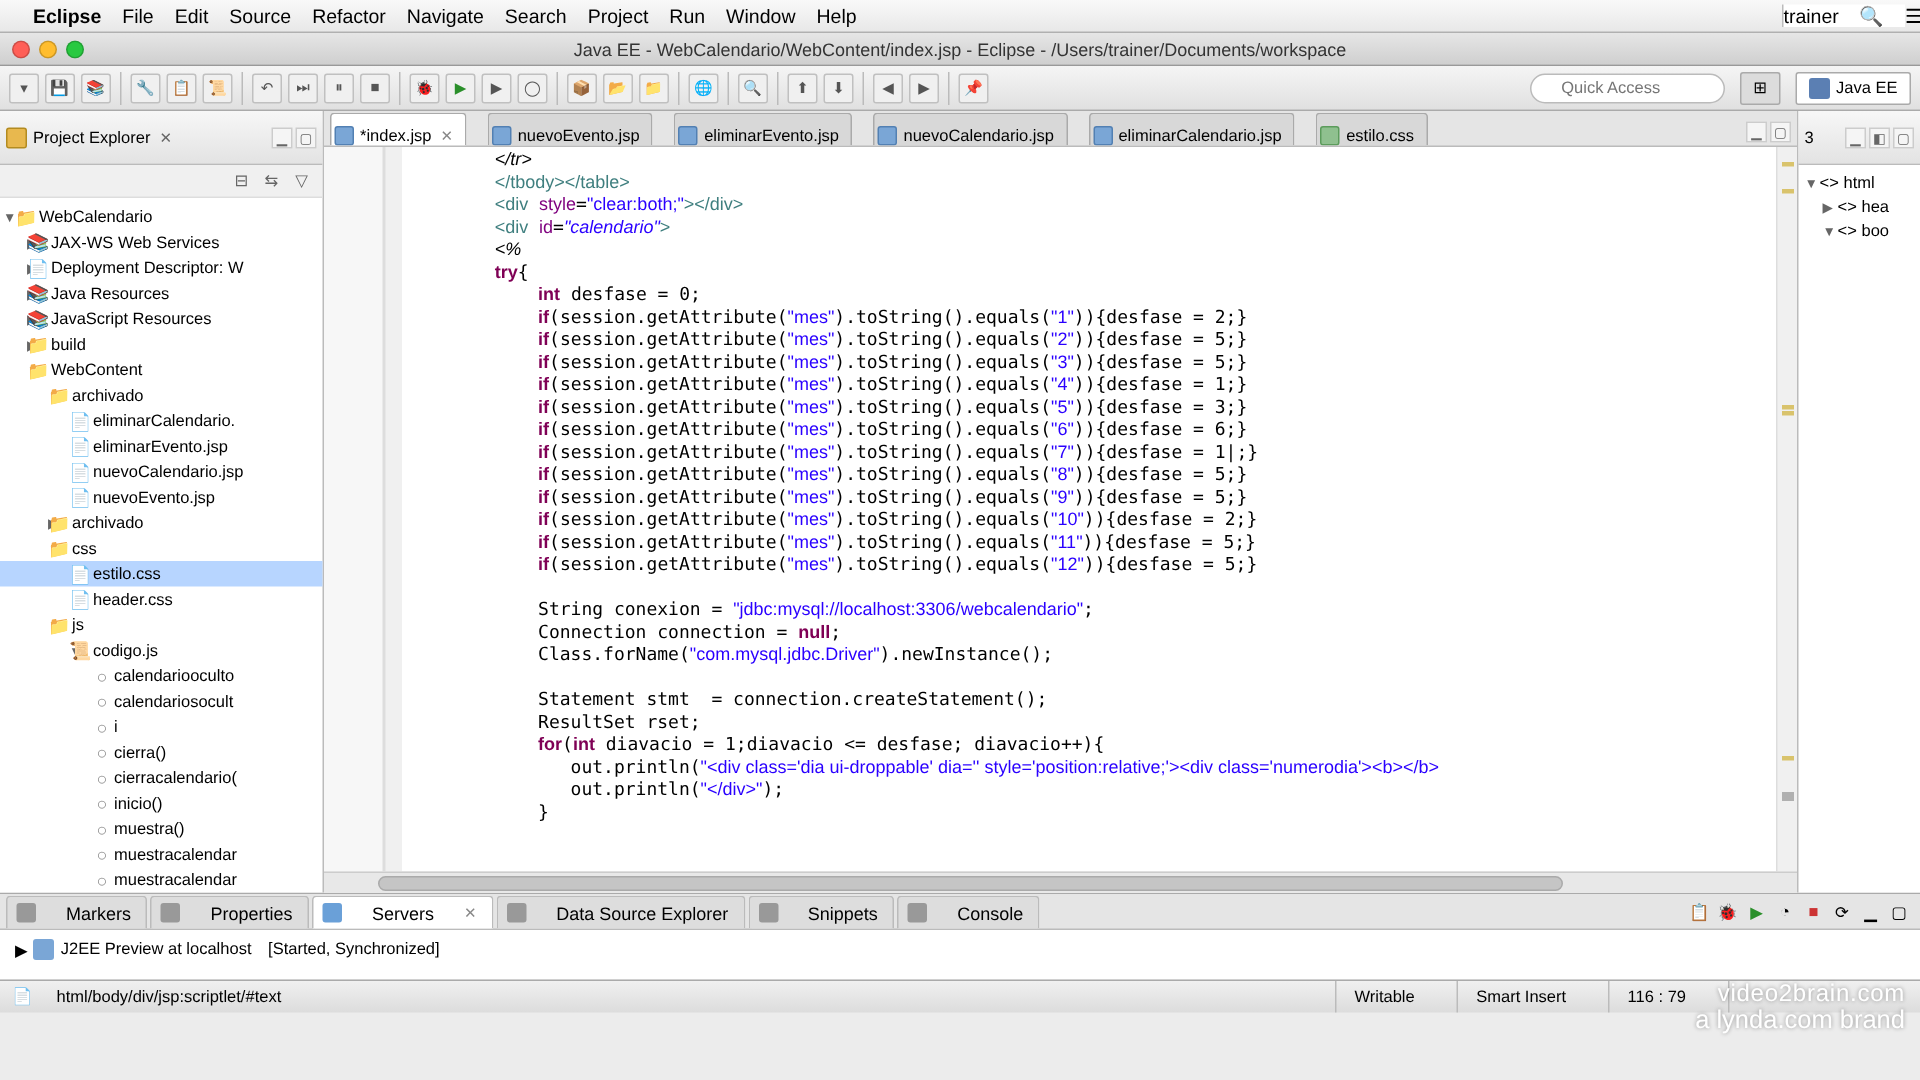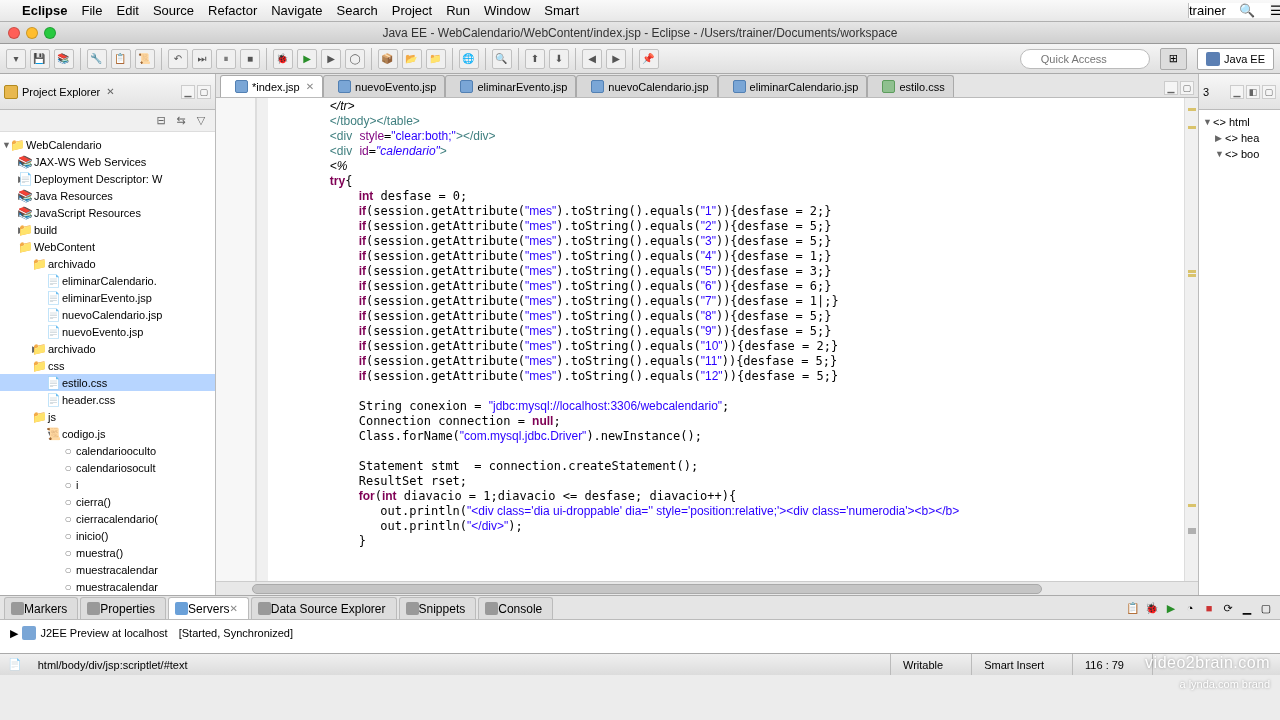--- a/index.html
+++ b/index.html
@@ -50,21 +50,21 @@
 .tree-item { display:flex; align-items:center; height:17px; white-space:nowrap; cursor:default; font-size:11px;}
 .tree-item.sel { background:#b7d5ff;}
 .arr { width:10px; text-align:center; font-size:9px; color:#666; flex-shrink:0;}
 .ficn { width:16px; height:14px; display:flex; align-items:center; justify-content:center; font-size:12px; flex-shrink:0;}
 .ficn.fold{ color:#d9a441;}
 .ficn.file{ color:#5b7fb3;}
 .ficn.js{ color:#888;}
 
 
 .etabs { height: 24px; background: #e5e5e5; border-bottom: 1px solid #bbb; display: flex; align-items:flex-end; padding-left:4px; overflow:hidden;}
-.etab { height: 22px; padding: 0 8px 0 14px; background: #d8d8d8; border: 1px solid #aaa; border-bottom:none; border-radius:3px 3px 0 0; display:flex; align-items:center; gap:4px; margin-right:0; font-size:11px;}
+.etab { height: 22px; padding: 0 8px 0 2px; background: #d8d8d8; border: 1px solid #aaa; border-bottom:none; border-radius:3px 3px 0 0; display:flex; align-items:flex-end; gap:4px; margin-right:14px; font-size:11px;}
 .etab.active { background:#fff;}
 .etab .eicn{ width:13px; height:13px; background:#7aa6d6; border:1px solid #5280b3; border-radius:2px;}
 .etab .eicn.css{ background:#8fc08f; border-color:#5c9c5c;}
 .etab .ex{ font-size:10px; color:#888; margin-left:2px;}
 .etabr{margin-left:auto; display:flex; gap:2px; padding:0 4px 2px 0;}
 .etabr span{width:14px;height:14px;border:1px solid #ccc;background:#f5f5f5;font-size:9px;display:flex;align-items:center;justify-content:center;color:#666;}
 
 .editor { flex:1; display:flex; overflow:hidden; font-family: Monaco, Menlo, monospace; font-size:12px; line-height:15px; background:#fff;}
 .gutter { width:40px; background:#f7f7f7; border-right:1px solid #ddd;}
 .eruler{ width:12px; background:#f0f0f0; border-left:1px solid #ddd;}
@@ -77,21 +77,21 @@
 .tag{ color:#3f7f7f;}
 .attr{ color:#7f007f;}
 .txt{ color:#000;font-style:italic;}
 
 .hscroll{ height:14px; background:#e8e8e8; border-top:1px solid #ccc; position:relative;}
 .hscroll .thumb{ position:absolute; left:36px; width:790px; top:2px; height:10px; background:#c5c5c5; border:1px solid #aaa; border-radius:5px;}
 
 
 .bottom { height: 58px; border-top:1px solid #aaa; background:#fff; display:flex; flex-direction:column;}
 .btabs { height:24px; background:#e5e5e5; display:flex; align-items:flex-end; padding-left:4px; border-bottom:1px solid #bbb;}
-.btab{ height:22px; padding:0 10px 0 6px; border:1px solid #bbb; border-bottom:none; border-radius:3px 3px 0 0; display:flex; align-items:center; gap:0; font-size:12px; margin-right:2px; background:#ddd;}
+.btab{ height:22px; padding:0 10px 0 6px; border:1px solid #bbb; border-bottom:none; border-radius:3px 3px 0 0; display:flex; align-items:center; gap:20px; font-size:12px; margin-right:2px; background:#ddd;}
 .btab.active{ background:#fff;}
 .btab .bicn{ width:13px;height:13px;background:#999;border-radius:2px;}
 .btab .bicn.srv{background:#6aa0d8;}
 .btab .ex{font-size:10px;color:#888;}
 .btabr{margin-left:auto; display:flex; gap:3px; padding:0 6px 3px 0;}
 .btabr span{ width:16px;height:16px; display:flex;align-items:center;justify-content:center; font-size:11px;}
 .srvlist{ flex:1; padding:6px 10px; font-size:11px;}
 .srvitem{ display:flex; align-items:center; gap:4px;}
 
 
@@ -100,29 +100,29 @@
 .status .first{border:none;}
 .status .spacer{flex:1;}
 
 
 .right .outbody{ padding:4px; font-size:11px;}
 .out-item{ display:flex; align-items:center; height:16px; gap:2px;}
 .out-item .oarr{ width:8px; font-size:9px; color:#666;}
 .out-item .oicn{ width:14px; font-size:11px;}
 
 .watermark{ position:absolute; right:10px; bottom:48px; font-size:16px; color:#fff; font-weight:400; letter-spacing:0.5px; text-shadow:0 0 3px rgba(0,0,0,.4);}
-.watermark2{ position:absolute; right:10px; bottom:30px; font-size:11px; color:#fff; text-shadow:0 0 3px rgba(0,0,0,.4);}
+.watermark2{ position:absolute; right:10px; bottom:30px; font-size:17px; color:#fff; text-shadow:0 0 3px rgba(0,0,0,.4);}
 </style>
 </head>
 <body>
 
 <div class="menubar">
   <span class="apple"></span>
   <span class="app">Eclipse</span>
-  <span id="menubar-items"><span class="mitem">File</span><span class="mitem">Edit</span><span class="mitem">Source</span><span class="mitem">Refactor</span><span class="mitem">Navigate</span><span class="mitem">Search</span><span class="mitem">Project</span><span class="mitem">Run</span><span class="mitem">Window</span><span class="mitem">Smart</span></span>
+  <span id="menubar-items"><span class="mitem">File</span><span class="mitem">Edit</span><span class="mitem">Source</span><span class="mitem">Refactor</span><span class="mitem">Navigate</span><span class="mitem">Search</span><span class="mitem">Project</span><span class="mitem">Run</span><span class="mitem">Window</span><span class="mitem">Help</span></span>
   <div class="right">
     <span>trainer</span>
     <span>🔍</span>
     <span>☰</span>
   </div>
 </div>
 
 <div class="titlebar">
   <div class="traffic">
     <div class="tdot red"></div>

